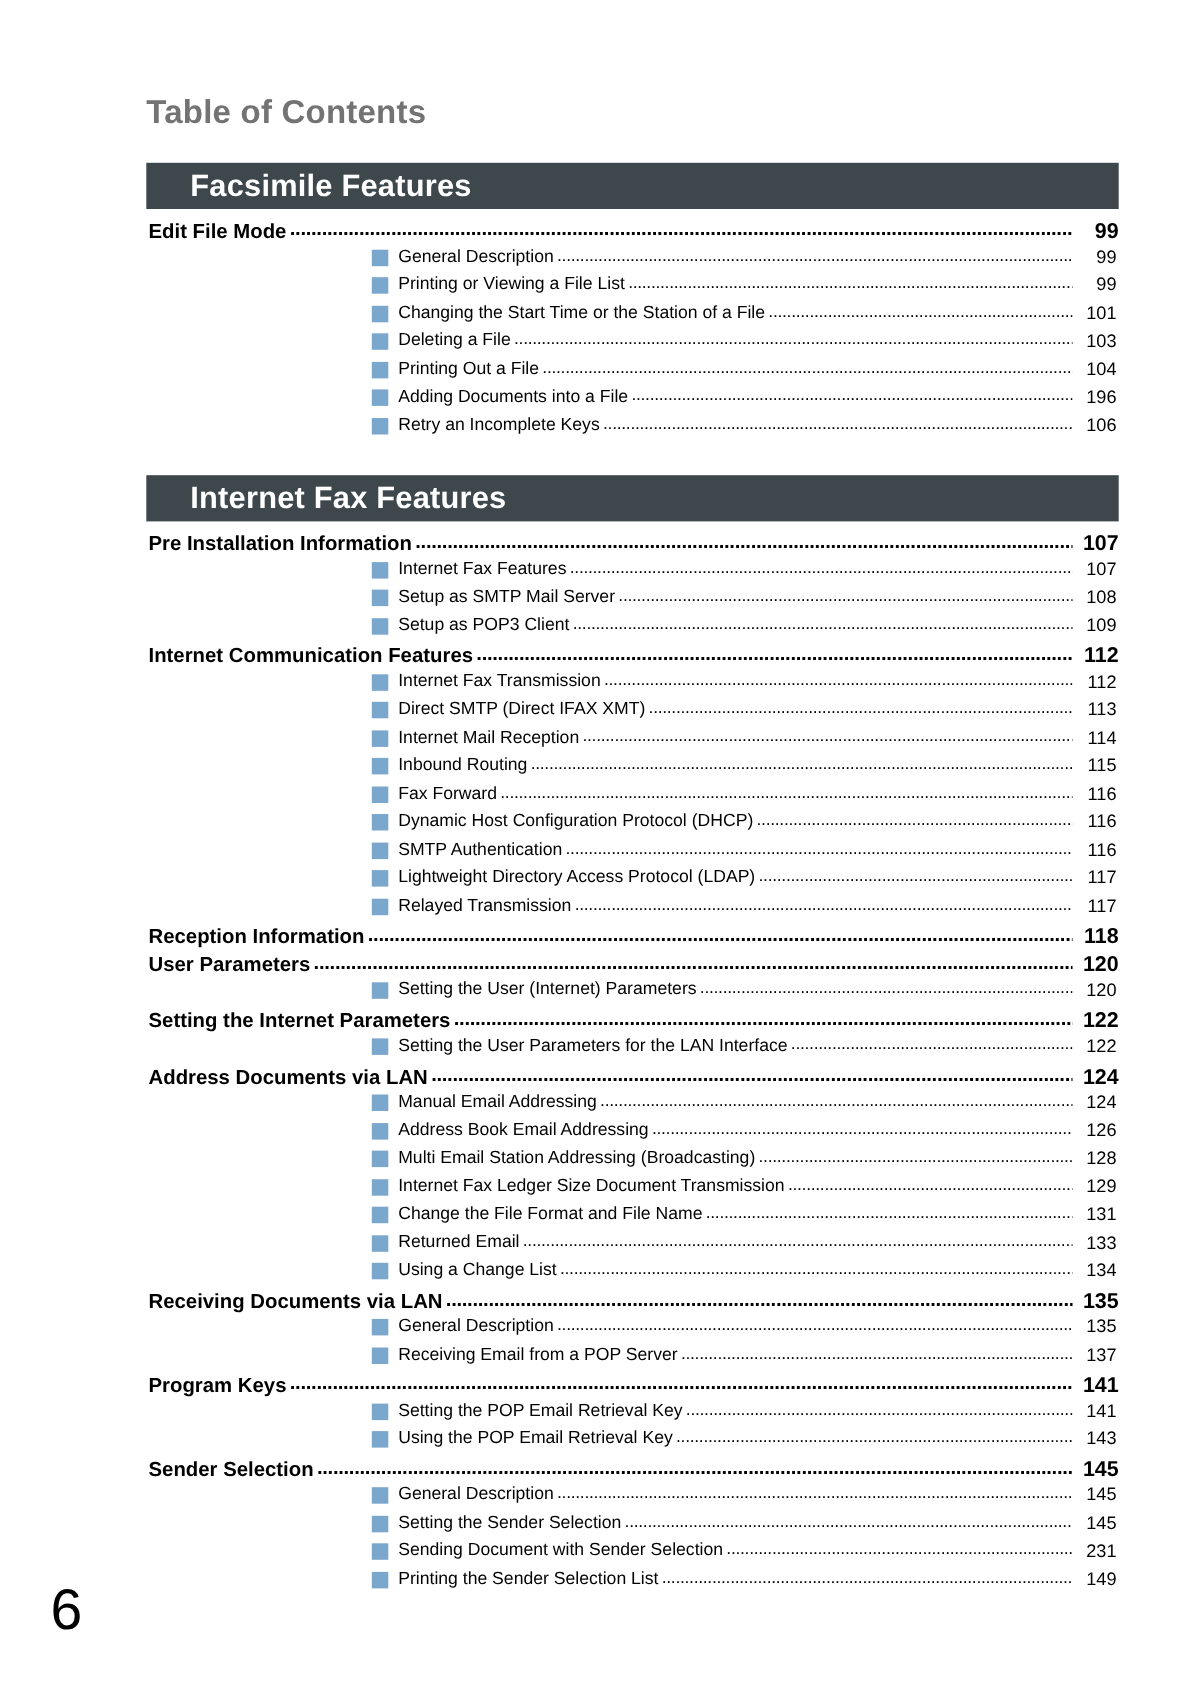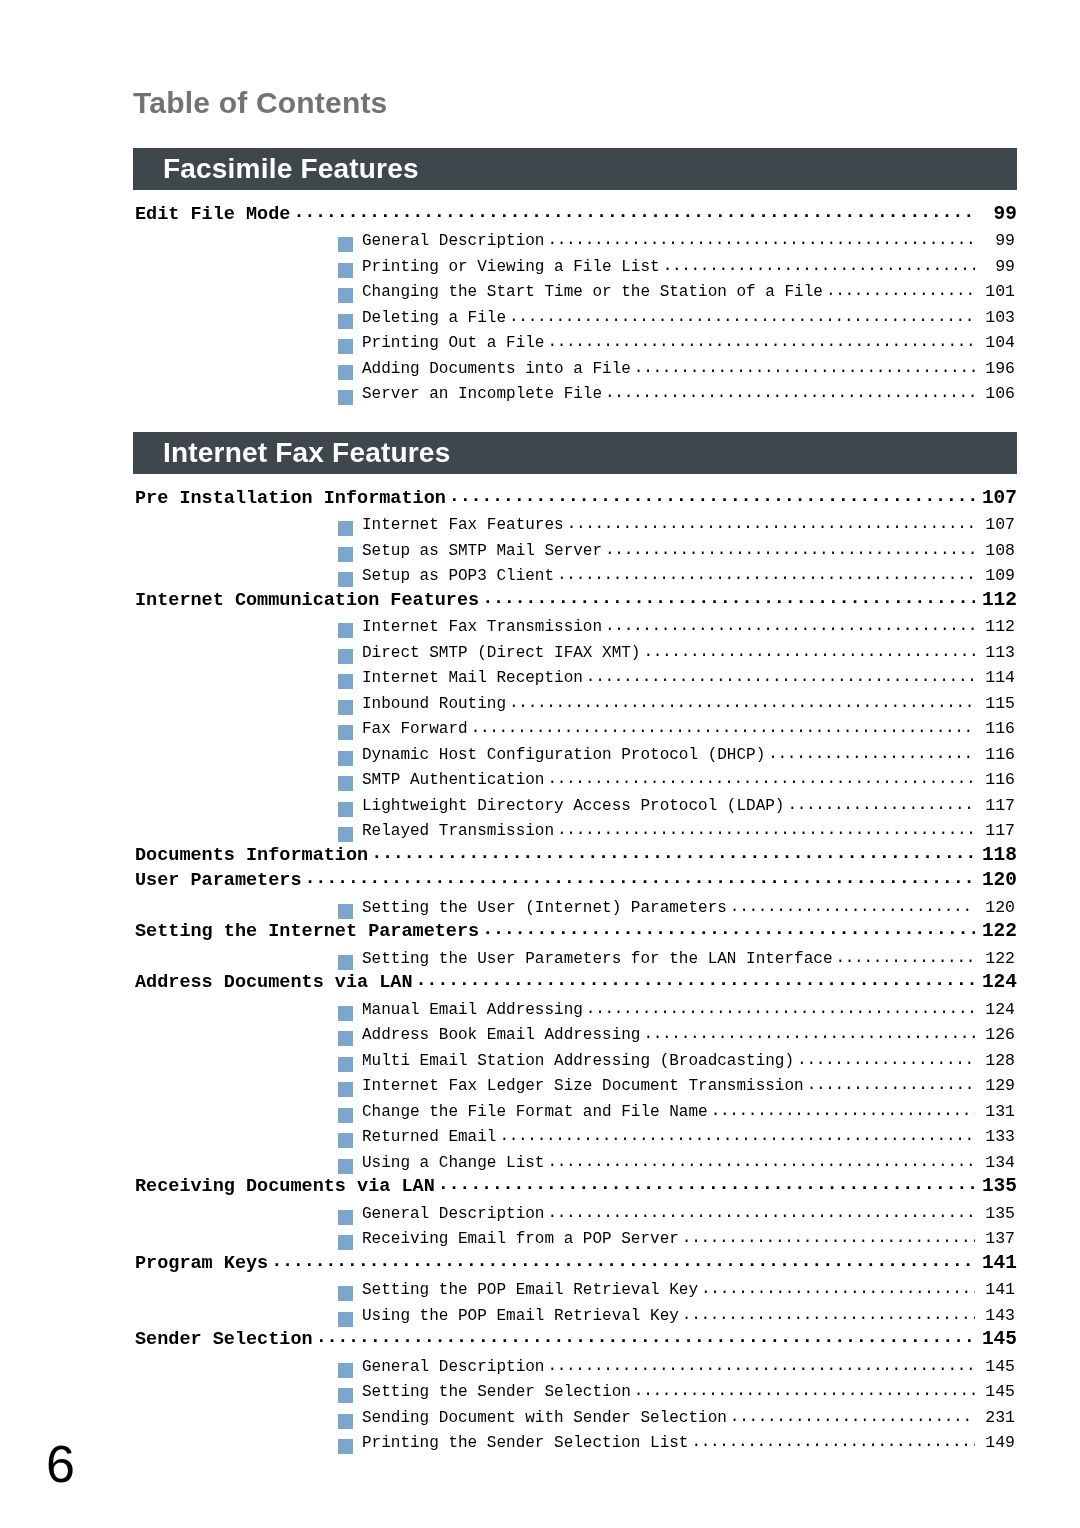--- a/index.html
+++ b/index.html
@@ -37,40 +37,39 @@
   }
 
   
   .section-banner {
     background: #3e474c;
     height: 42px;
     margin-bottom: 9px;
     display: flex;
     align-items: center;
     box-sizing: border-box;
-    padding-left: 30px;
+    padding-left: 40px;
   }
   .section-banner.second {
     margin-top: 29px;
   }
   .section-banner-label {
     color: #ffffff;
     font-size: 28px;
     font-weight: bold;
     letter-spacing: 0.2px;
     line-height: 1;
   }
 
   
   .entry {
     display: flex;
-    align-items: flex-end;
+    align-items: flex-start;
     width: 884px;
     box-sizing: border-box;
-    font-family: Liberation Mono, monospace;
   }
 
   
   .entry.lvl1 {
     height: 25.5px;
     font-size: 18.5px;
     font-weight: bold;
     padding-left: 2px;
   }
   
@@ -188,21 +187,21 @@
       <span class="entry-page">104</span>
     </div>
     <div class="entry lvl2">
       <span class="bullet"></span>
       <span class="entry-label">Adding Documents into a File</span>
       <span class="leader">....................................................................................................................................................................................................................................................................</span>
       <span class="entry-page">196</span>
     </div>
     <div class="entry lvl2">
       <span class="bullet"></span>
-      <span class="entry-label">Server an Incomplete File</span>
+      <span class="entry-label">Retry an Incomplete Keys</span>
       <span class="leader">....................................................................................................................................................................................................................................................................</span>
       <span class="entry-page">106</span>
     </div>
     <div class="section-banner second">
       <div class="section-banner-label">Internet Fax Features</div>
     </div>
     <div class="entry lvl1">
       <span class="entry-label">Pre Installation Information</span>
       <span class="leader">....................................................................................................................................................................................................................................................................</span>
       <span class="entry-page">107</span>
@@ -278,21 +277,21 @@
       <span class="leader">....................................................................................................................................................................................................................................................................</span>
       <span class="entry-page">117</span>
     </div>
     <div class="entry lvl2">
       <span class="bullet"></span>
       <span class="entry-label">Relayed Transmission</span>
       <span class="leader">....................................................................................................................................................................................................................................................................</span>
       <span class="entry-page">117</span>
     </div>
     <div class="entry lvl1">
-      <span class="entry-label">Documents Information</span>
+      <span class="entry-label">Reception Information</span>
       <span class="leader">....................................................................................................................................................................................................................................................................</span>
       <span class="entry-page">118</span>
     </div>
     <div class="entry lvl1">
       <span class="entry-label">User Parameters</span>
       <span class="leader">....................................................................................................................................................................................................................................................................</span>
       <span class="entry-page">120</span>
     </div>
     <div class="entry lvl2">
       <span class="bullet"></span>

